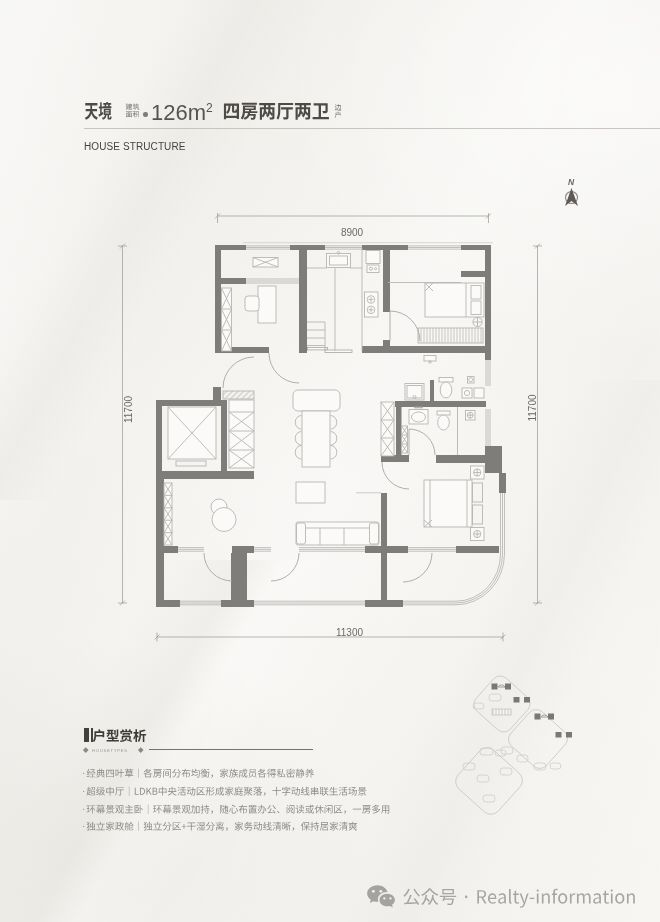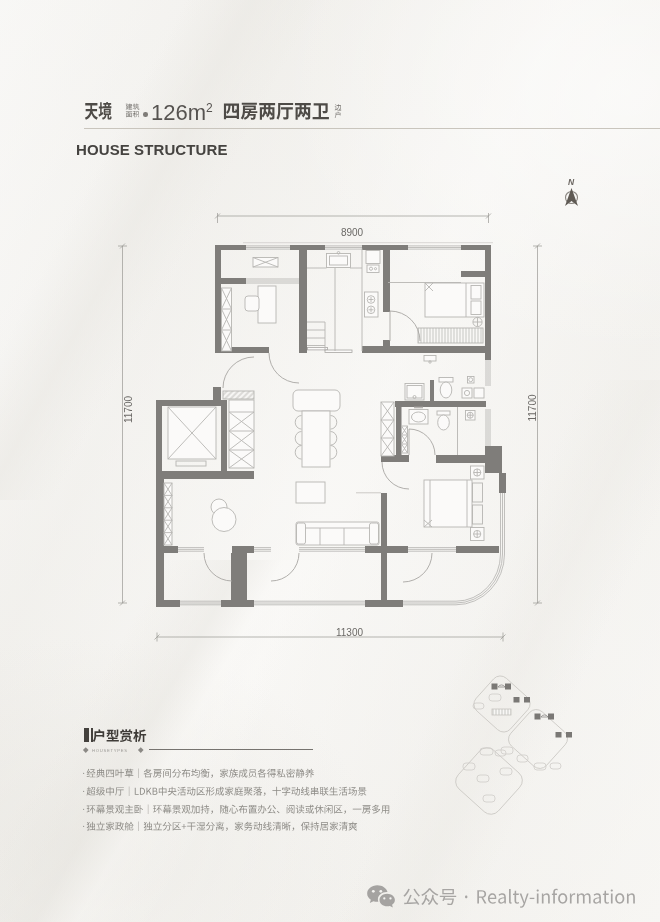--- a/index.html
+++ b/index.html
@@ -23,21 +23,21 @@
 
 <div class="abs" style="left:84px;top:102px;width:480px;height:22px;">
 
   <span class="abs" style="left:59px;top:10px;width:4.5px;height:4.5px;border-radius:50%;background:#7f7c78;"></span>
 
   <span class="abs" style="left:67px;top:-2px;font-size:22px;font-weight:400;color:#565350;">126m<sup style="font-size:12px;">2</sup></span>
 </div>
 
 <div class="abs" style="left:84px;top:128px;width:576px;height:1px;background:#c9c5bd;"></div>
 
-<div class="abs" style="left:76px;top:141px;font-size:15px;font-weight:bold;color:#454340;letter-spacing:0.1px;">HOUSE STRUCTURE</div>
+<div class="abs" style="left:84px;top:141px;font-size:10px;font-weight:normal;color:#454340;letter-spacing:0.1px;">HOUSE STRUCTURE</div>
 
 <svg class="abs" style="left:0;top:0;" width="660" height="922" viewBox="0 0 660 922">
 <defs>
 <pattern id="hv" width="3" height="4" patternUnits="userSpaceOnUse">
   <rect width="3" height="4" fill="#f8f7f5"></rect>
         <line x1="1" y1="0" x2="1" y2="4" stroke="#b2b0ad" stroke-width="0.7"></line>
 </pattern>
 <pattern id="hd" width="4" height="4" patternUnits="userSpaceOnUse" patternTransform="rotate(45)">
   <rect width="4" height="4" fill="#f6f5f3"></rect>
         <line x1="1" y1="0" x2="1" y2="4" stroke="#b4b2af" stroke-width="0.8"></line>

